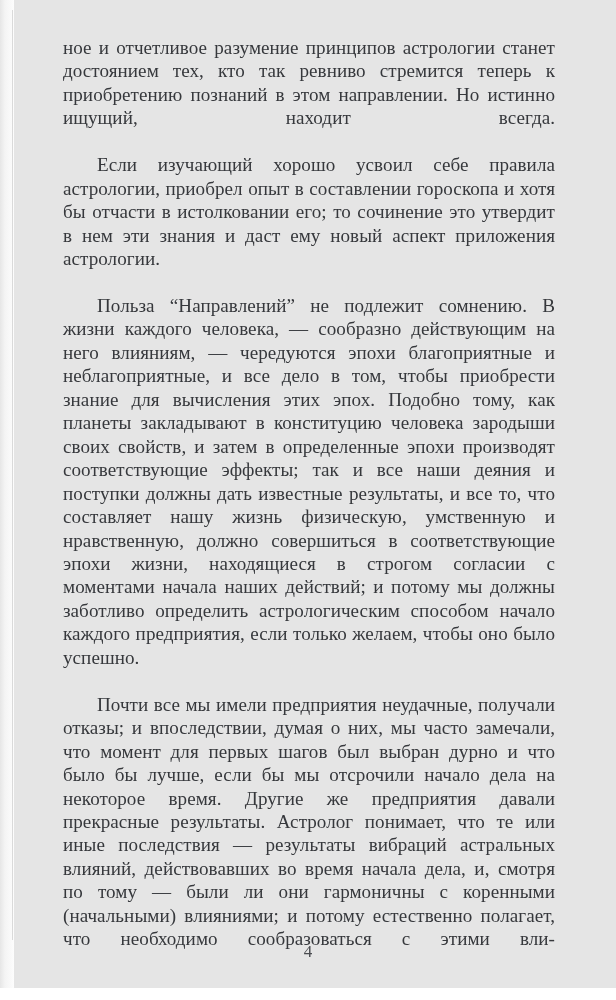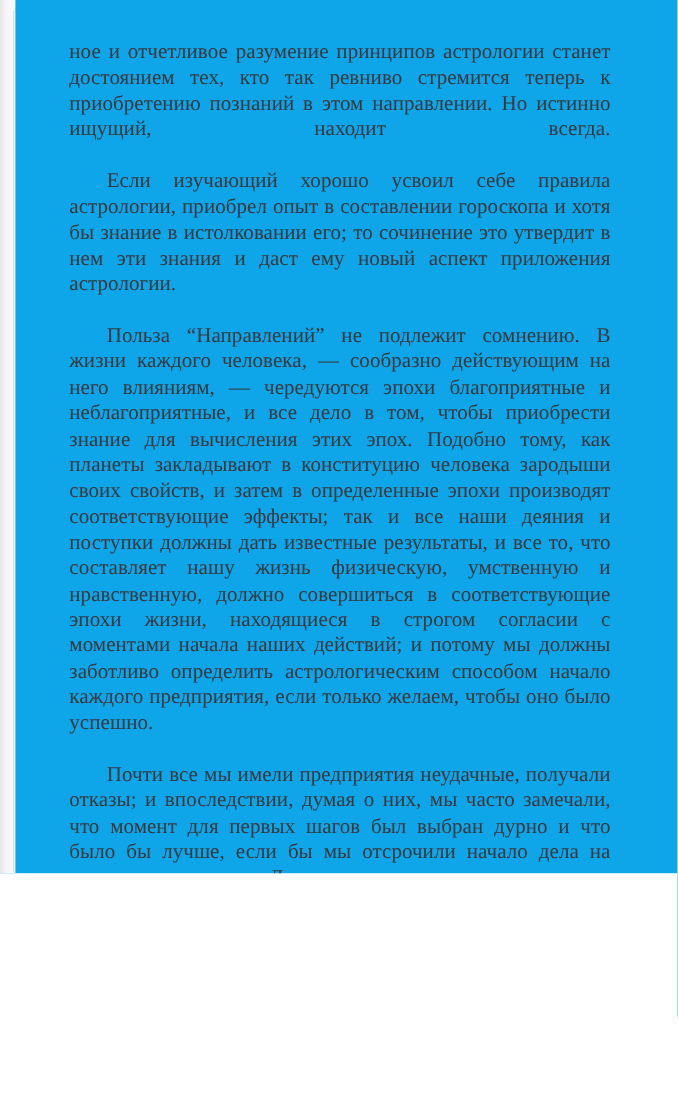--- a/index.html
+++ b/index.html
@@ -3,22 +3,22 @@
 <meta charset="utf-8">
 <style>
   html, body {
     margin: 0;
     padding: 0;
     background: #ffffff;
   }
   .page {
     position: relative;
     width: 616px;
-    height: 794px;
-    background: #0ea5e9;
+    height: 988px;
+    background: #e5e5e5;
     overflow: hidden;
     font-family: "Liberation Serif", "DejaVu Serif", serif;
   }
   
   .scan-gutter {
     position: absolute;
     top: 0;
     left: 0;
     width: 14px;
     height: 100%;
@@ -81,21 +81,21 @@
 
 <div class="page">
 
   <div class="scan-gutter"></div>
   <div class="scan-gutter-line"></div>
 
   <div class="text-column">
 
     <p class="para first">ное и отчетливое разумение принципов астрологии станет достоянием тех, кто так ревниво стремится теперь к приобретению познаний в этом направлении. Но истинно ищущий, находит всегда.</p>
 
-    <p class="para">Если изучающий хорошо усвоил себе правила астрологии, приобрел опыт в составлении гороскопа и хотя бы знание в истолковании его; то сочинение это утвердит в нем эти знания и даст ему новый аспект приложения астрологии.</p>
+    <p class="para">Если изучающий хорошо усвоил себе правила астрологии, приобрел опыт в составлении гороскопа и хотя бы отчасти в истолковании его; то сочинение это утвердит в нем эти знания и даст ему новый аспект приложения астрологии.</p>
 
 
     <p class="para">Польза “Направлений” не подлежит сомнению. В жизни каждого человека, — сообразно действующим на него влияниям, — чередуются эпохи благоприятные и неблагоприятные, и все дело в том, чтобы приобрести знание для вычисления этих эпох. Подобно тому, как планеты закладывают в конституцию человека зародыши своих свойств, и затем в определенные эпохи производят соответствующие эффекты; так и все наши деяния и поступки должны дать известные результаты, и все то, что составляет нашу жизнь физическую, умственную и нравственную, должно совершиться в соответствующие эпохи жизни, находящиеся в строгом согласии с моментами начала наших действий; и потому мы должны заботливо определить астрологическим способом начало каждого предприятия, если только желаем, чтобы оно было успешно.</p>
 
     <p class="para">Почти все мы имели предприятия неудачные, получали отказы; и впоследствии, думая о них, мы часто замечали, что момент для первых шагов был выбран дурно и что было бы лучше, если бы мы отсрочили начало дела на некоторое время. Другие же предприятия давали прекрасные результаты. Астролог понимает, что те или иные последствия — результаты вибраций астральных влияний, действовавших во время начала дела, и, смотря по тому — были ли они гармоничны с коренными (начальными) влияниями; и потому естественно полагает, что необходимо сообразоваться с этими вли-</p>
 
   </div>
 
   <div class="page-number">4</div>
 

